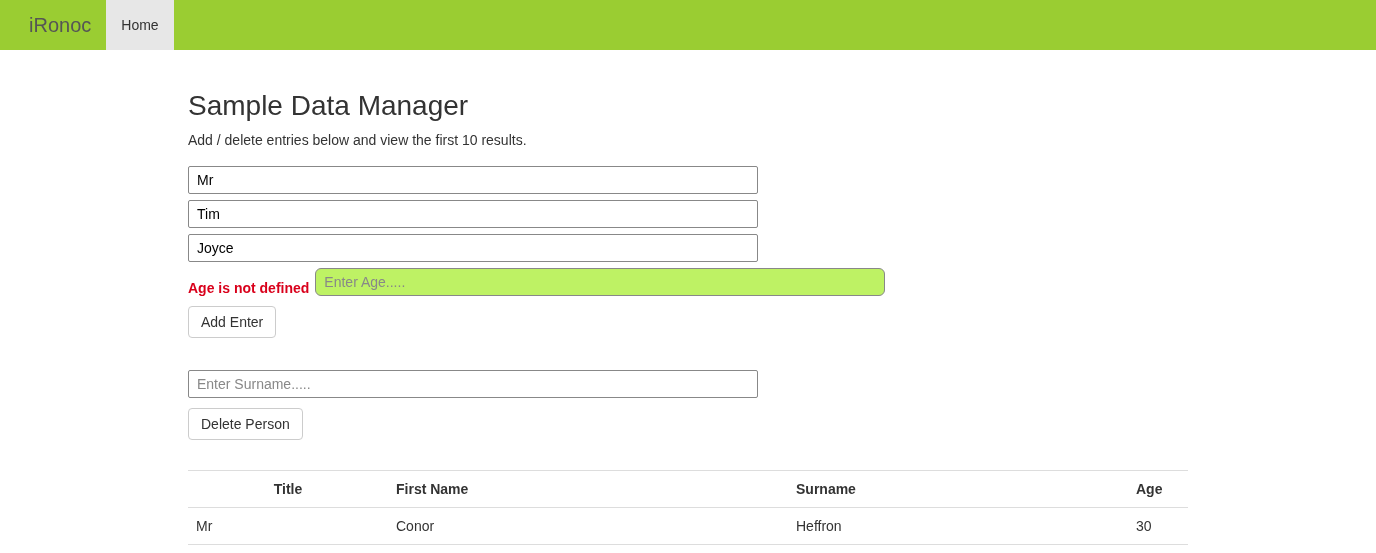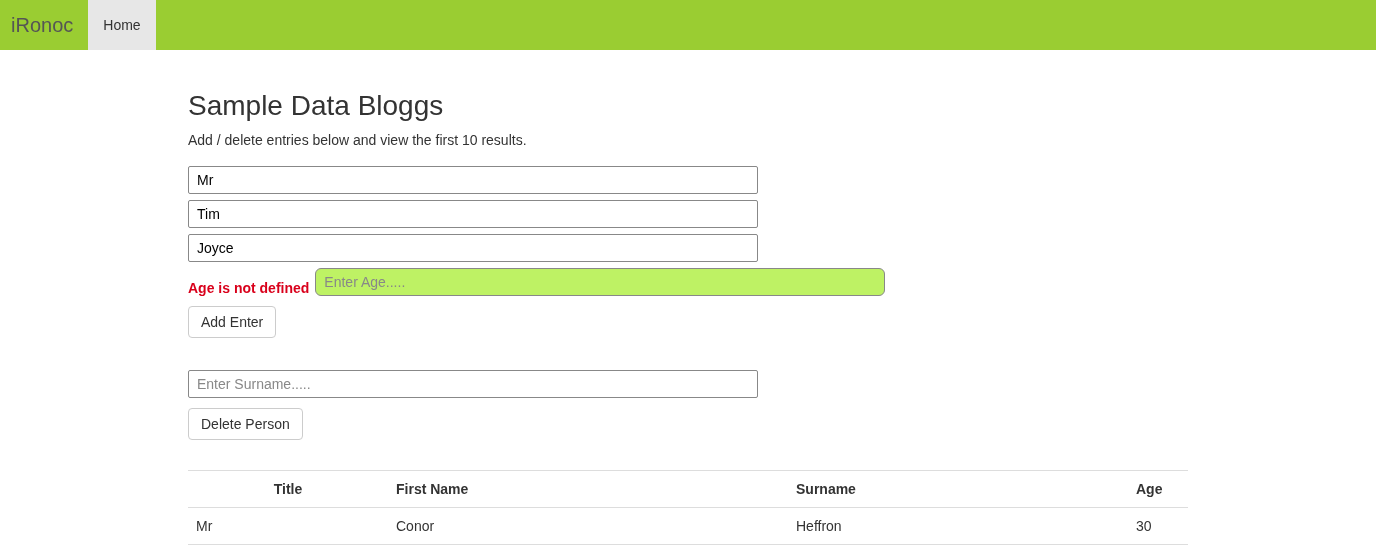--- a/index.html
+++ b/index.html
@@ -2,21 +2,21 @@
 <html><head>
   <meta charset="utf-8">
   <style>
     * { box-sizing: border-box; margin: 0; padding: 0; }
     body { font-family: "Helvetica Neue", Helvetica, Arial, sans-serif; font-size: 14px; color: #333; background: #fff; }
     .navbar {
       background: #9acd32;
       height: 50px;
       display: flex;
       align-items: stretch;
-      padding-left: 11px;
+      padding-left: 29px;
     }
     .brand {
       color: #555;
       font-size: 20px;
       display: flex;
       align-items: center;
       padding: 0 15px 0 0;
       text-decoration: none;
     }
     .nav-item {
@@ -123,21 +123,21 @@
   </style>
 </head>
 <body>
 
 <div class="navbar">
   <a class="brand">iRonoc</a>
   <a class="nav-item">Home</a>
 </div>
 
 <div class="container">
-  <h1 class="page-title">Sample Data Bloggs</h1>
+  <h1 class="page-title">Sample Data Manager</h1>
   <p class="subtitle">Add / delete entries below and view the first 10 results.</p>
 
   <input type="text" class="form-input" value="Mr" style="">
   <input type="text" class="form-input" value="Tim" style="">
   <input type="text" class="form-input" value="Joyce" style="">
 
   <div class="age-row">
     <span class="error-text">Age is not defined</span>
     <input type="text" class="age-input" placeholder="Enter Age....." style="">
   </div>

